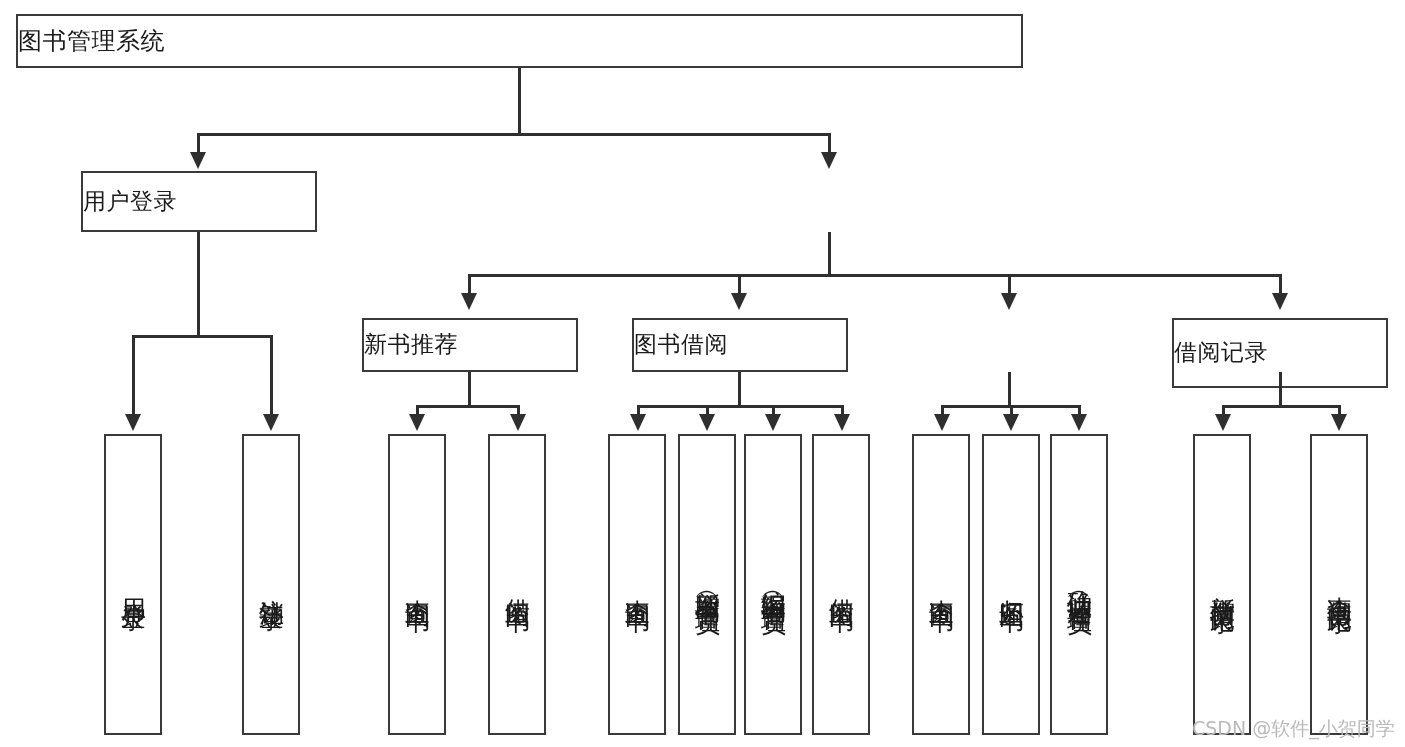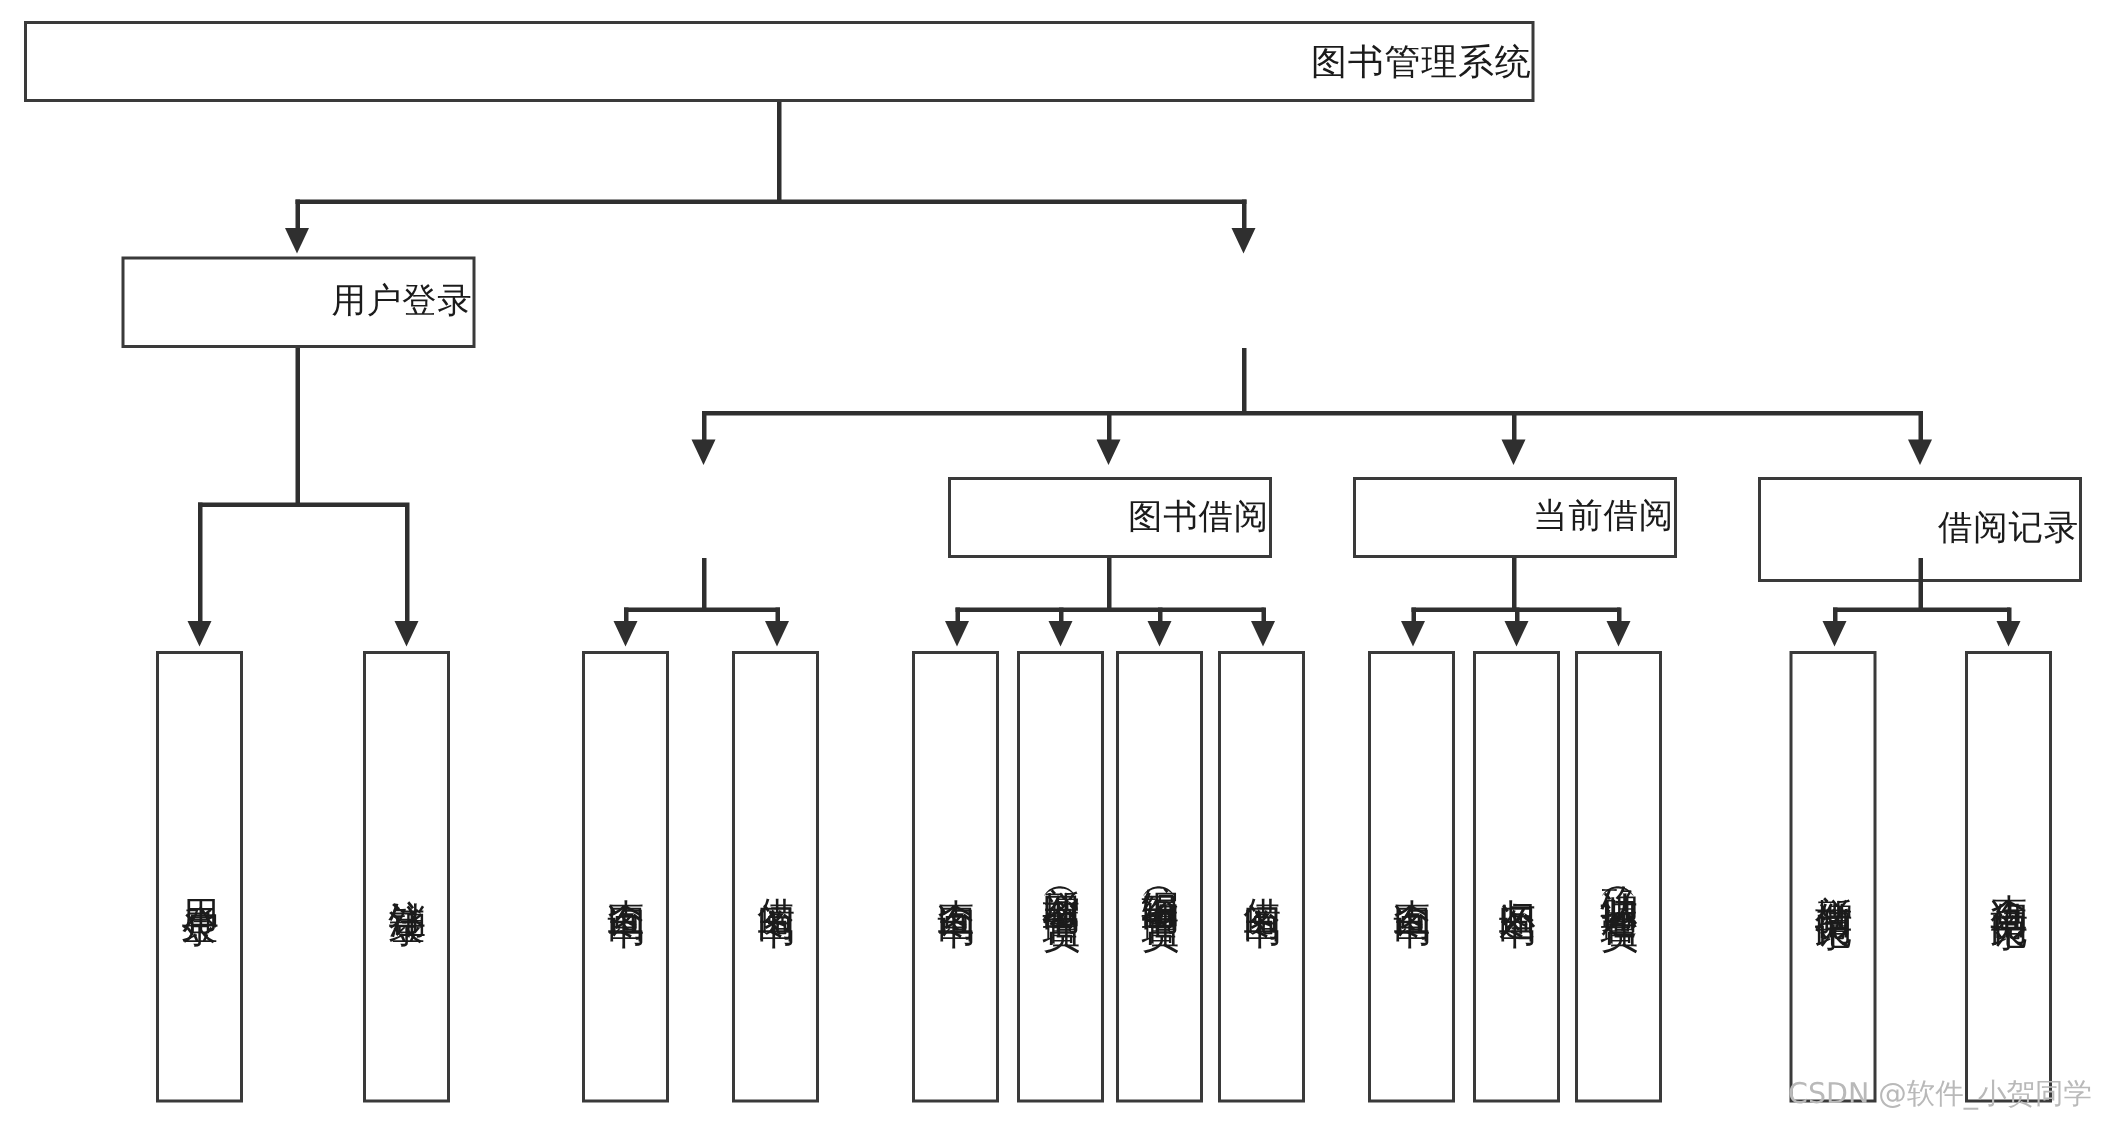--- a/index.html
+++ b/index.html
@@ -16,21 +16,21 @@
     overflow: hidden;
   }
   
   .node {
     position: absolute;
     box-sizing: border-box;
     border: 2.5px solid #3a3a3a;
     background: #ffffff;
     display: flex;
     align-items: center;
-    justify-content: flex-end;
+    justify-content: flex-start;
     color: #1b1b1b;
     line-height: 1.12;
   }
   
   .node.horiz {
     font-size: 23px;
     letter-spacing: 0.5px;
   }
   .node.root {
     font-size: 24px;
@@ -111,25 +111,25 @@
   <div class="hline" style="left:468px; top:274px; width:814px;"></div>
   <div class="vline" style="left:468px; top:274px; height:22px;"></div>
   <div class="arrow" style="left:461px; top:293px;"></div>
   <div class="vline" style="left:738px; top:274px; height:22px;"></div>
   <div class="arrow" style="left:731px; top:293px;"></div>
   <div class="vline" style="left:1008px; top:274px; height:22px;"></div>
   <div class="arrow" style="left:1001px; top:293px;"></div>
   <div class="vline" style="left:1279px; top:274px; height:22px;"></div>
   <div class="arrow" style="left:1272px; top:293px;"></div>
 
+  <div class="node horiz" style="left:362px; top:318px; width:216px; height:54px;">
+    <span>新书推荐</span>
+  </div>
   <div class="node horiz" style="left:632px; top:318px; width:216px; height:54px;font-family:Liberation Serif, serif;">
     <span>图书借阅</span>
-  </div>
-  <div class="node horiz" style="left:902px; top:318px; width:216px; height:54px;">
-    <span>当前借阅</span>
   </div>
   <div class="node horiz" style="left:1172px; top:318px; width:216px; height:70px;">
     <span>借阅记录</span>
   </div>
 
   <div class="vline" style="left:468px; top:372px; height:35px;"></div>
   <div class="hline" style="left:416px; top:405px; width:104px;"></div>
   <div class="vline" style="left:416px; top:405px; height:12px;"></div>
   <div class="arrow" style="left:409px; top:414px;"></div>
   <div class="vline" style="left:517px; top:405px; height:12px;"></div>

